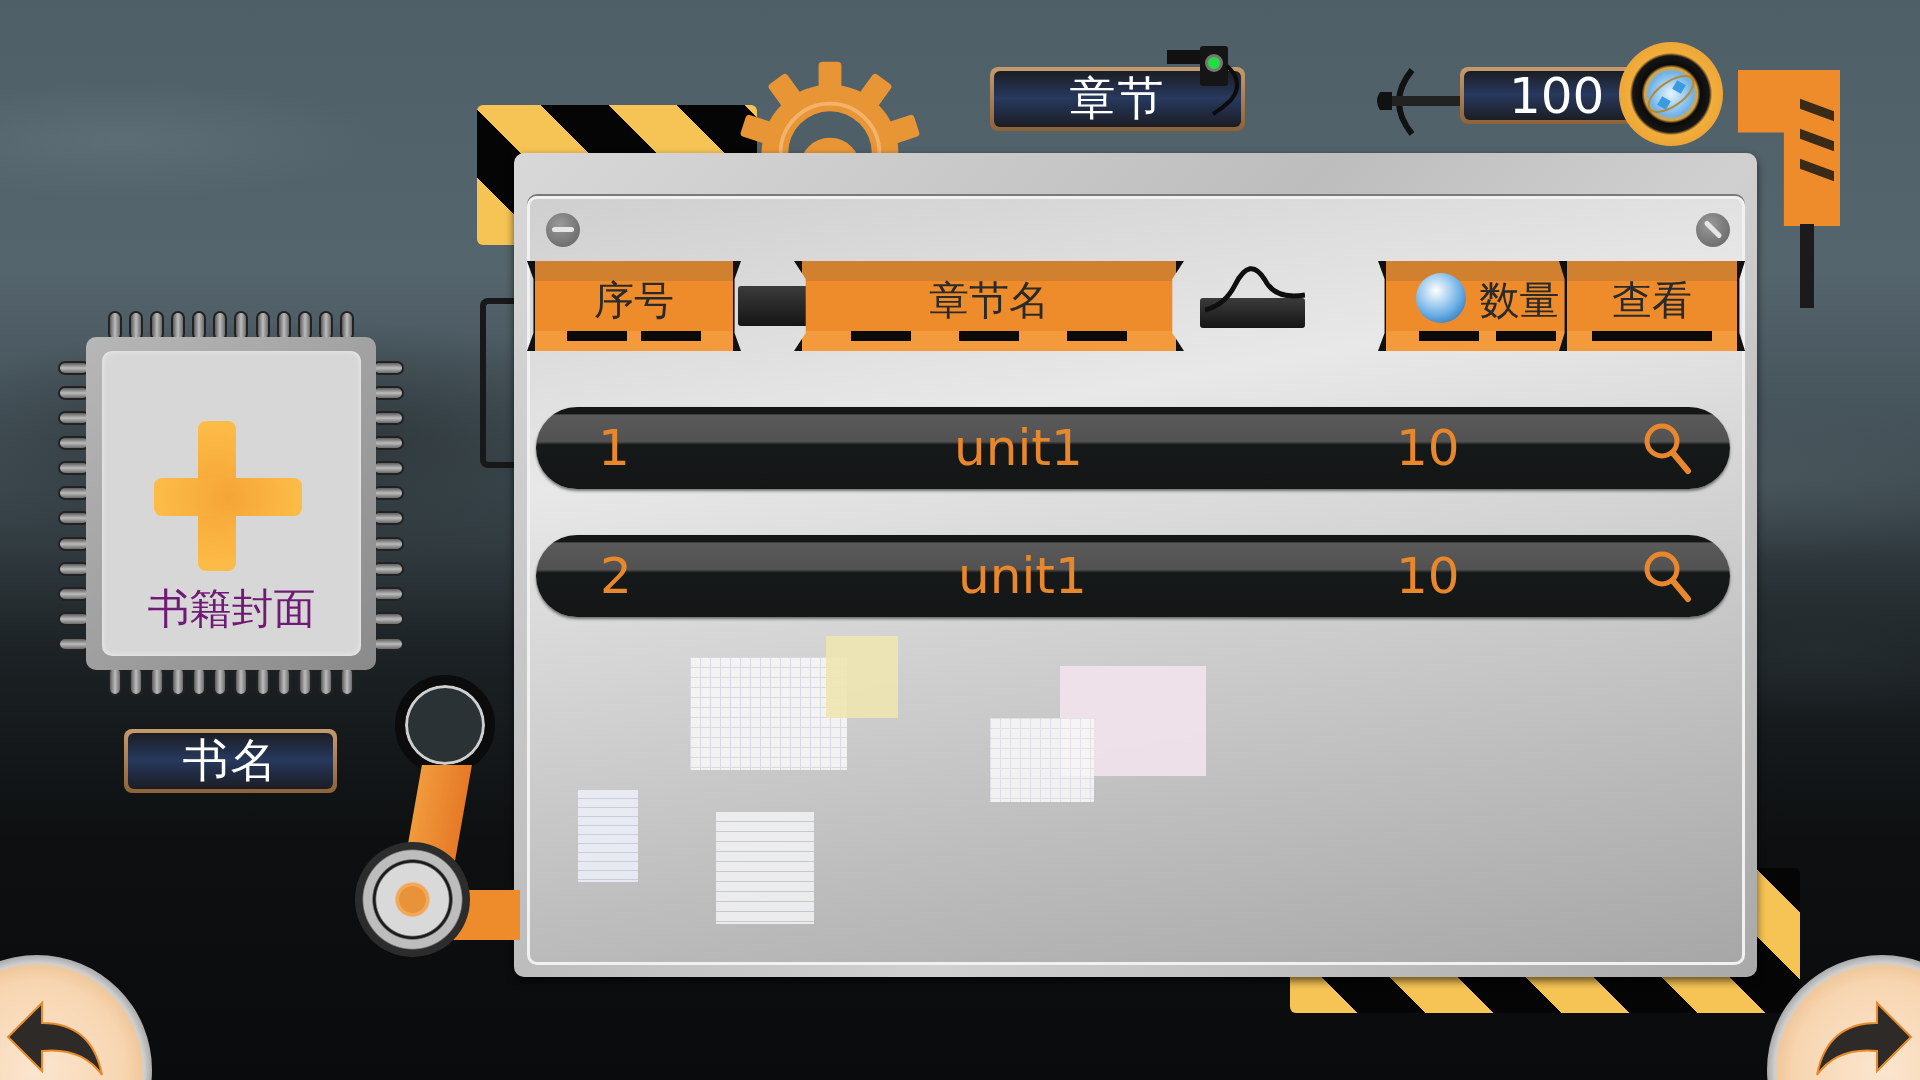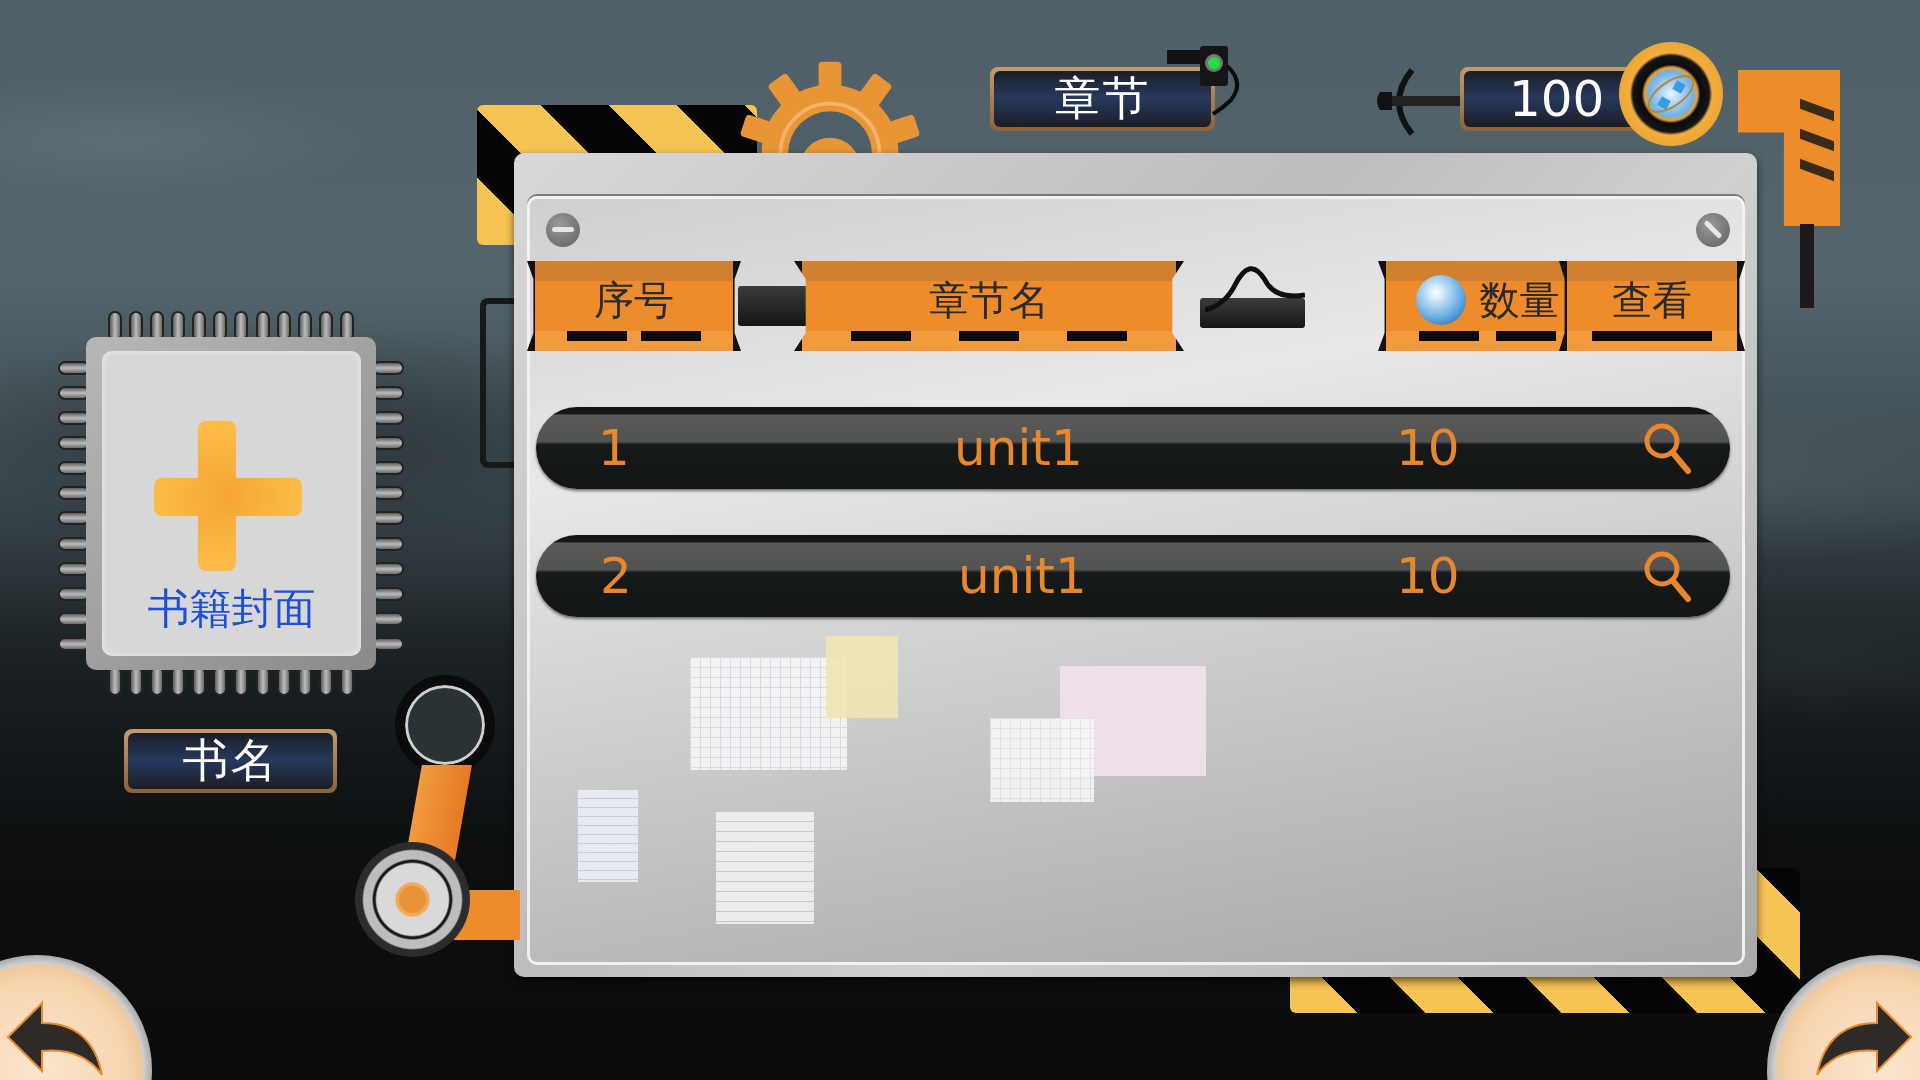--- a/index.html
+++ b/index.html
@@ -35,40 +35,40 @@
 .screw::after{content:"";position:absolute;left:6px;top:14px;width:22px;height:5px;border-radius:3px;background:#e6e6e6}
 .screw.diag::after{transform:rotate(45deg)}
 
 .hdr{position:absolute;top:261px;height:90px;
  background:linear-gradient(180deg,#d0802f 0%,#d0802f 22%,#ee8c2c 22%,#ee8c2c 78%,#f39a3c 78%);
  clip-path:polygon(0 0,100% 0,97% 20%,97% 80%,100% 100%,0 100%,3% 80%,3% 20%);
  border-left:8px solid #111;border-right:8px solid #111;
  display:flex;align-items:center;justify-content:center;color:#2a2a2a;font-size:40px}
 .hdr .slots{position:absolute;bottom:10px;left:0;right:0;display:flex;justify-content:space-around;padding:0 25px}
 .hdr .slots i{display:block;width:60px;height:10px;background:#0a0a0a}
-.hdr .lbl{position:relative;top:-6px;display:flex;align-items:center;gap:14px}
+.hdr .lbl{position:relative;top:-6px;display:flex;align-items:flex-start;gap:14px}
 .conn{position:absolute;background:linear-gradient(180deg,#3b3b3b,#151515);border-radius:3px}
 
 .row{position:absolute;left:536px;width:1194px;height:82px;border-radius:41px;
  background:linear-gradient(180deg,#141616 0%,#141616 8%,#5a5a5a 10%,#525252 42%,#161919 46%,#141616 100%);
  box-shadow:0 2px 3px rgba(0,0,0,.5)}
 .row .c{position:absolute;top:0;height:82px;display:flex;align-items:center;color:#e9872c;font-size:50px;font-family:"DejaVu Sans",sans-serif;font-weight:normal}
 
 .chip{position:absolute;left:58px;top:311px;width:346px;height:385px}
 .pins-top,.pins-bot{position:absolute;left:50px;width:246px;height:30px;display:flex;justify-content:space-between}
 .pins-top{top:0}.pins-bot{bottom:0}
 .pins-top i,.pins-bot i{display:block;width:14px;height:30px;border-radius:7px;background:linear-gradient(90deg,#5d5d5d,#bcbcbd,#6b6b6b);border:2px solid #222}
 .pins-l,.pins-r{position:absolute;top:50px;width:32px;height:290px;display:flex;flex-direction:column;justify-content:space-between}
 .pins-l{left:0}.pins-r{right:0}
 .pins-l i,.pins-r i{display:block;width:32px;height:14px;border-radius:7px;background:linear-gradient(180deg,#5d5d5d,#bcbcbd,#6b6b6b);border:2px solid #222}
 .chip-body{position:absolute;left:28px;top:26px;width:290px;height:333px;border-radius:10px;background:linear-gradient(135deg,#b7b7b7,#8a8a8a);}
 .chip-face{position:absolute;left:16px;top:14px;width:259px;height:305px;border-radius:10px;background:#d7d7d7;box-shadow:inset 0 0 6px rgba(255,255,255,.6)}
 .plus-v{position:absolute;left:96px;top:70px;width:38px;height:150px;border-radius:8px;background:radial-gradient(circle,#f5a536,#fdbd48)}
 .plus-h{position:absolute;left:52px;top:127px;width:148px;height:38px;border-radius:8px;background:radial-gradient(circle,#f5a536,#fdbd48)}
-.chip-label{position:absolute;left:0;right:0;top:230px;text-align:center;color:#1d4ed8;font-size:42px}
+.chip-label{position:absolute;left:0;right:0;top:230px;text-align:center;color:#701a75;font-size:42px}
 
 .navbtn{position:absolute;width:230px;height:230px;border-radius:50%;
  background:radial-gradient(circle,#fbe6cf 0%,#f7d5b0 55%,#f0c89c 64%,#cfcfcf 66%,#8e8e8e 74%,#cfcfcf 76%,#8e8e8e 100%)}
 .navbtn svg{position:absolute}
 </style>
 </head>
 <body>
 
 <div class="bg-haze"></div>
 
@@ -89,39 +89,39 @@
       <use href="#t" transform="rotate(216 50 50)"></use>
     <use href="#t" transform="rotate(252 50 50)"></use>
       <use href="#t" transform="rotate(288 50 50)"></use>
     <use href="#t" transform="rotate(324 50 50)"></use>
   </g>
   <circle cx="50" cy="50" r="26" fill="none" stroke="#f4b36b" stroke-width="2"></circle>
   <circle cx="50" cy="50" r="22" fill="#4f5f67"></circle>
   <circle cx="50" cy="58" r="16" fill="#e89536"></circle>
 </svg>
 
-<div class="plate" style="left:990px;top:67px;width:225px;height:64px">
+<div class="plate" style="left:990px;top:67px;width:255px;height:64px">
   <div class="in">
       <span>章节</span>
     </div>
 </div>
 <svg class="abs" style="left:1165px;top:42px" width="80" height="90" viewBox="0 0 80 90">
   <rect x="2" y="8" width="34" height="14" fill="#111"></rect>
   <rect x="35" y="4" width="28" height="40" rx="3" fill="#151515"></rect>
   <circle cx="49" cy="21" r="9" fill="#777"></circle>
   <circle cx="49" cy="21" r="6" fill="#22dd44"></circle>
   <path d="M62 24 Q80 40 66 58 Q58 66 48 72" stroke="#0c0c0c" stroke-width="4" fill="none"></path>
 </svg>
 
 <svg class="abs" style="left:1372px;top:62px" width="95" height="80" viewBox="0 0 95 80">
   <path d="M40 8 Q14 40 40 72" stroke="#111" stroke-width="6" fill="none"></path>
   <rect x="20" y="34" width="75" height="10" fill="#222"></rect>
   <path d="M8 30 Q2 39 8 48 L20 48 L20 30 Z" fill="#111"></path>
 </svg>
-<div class="plate" style="left:1460px;top:67px;width:190px;height:64px">
+<div class="plate" style="left:1460px;top:67px;width:190px;height:57px">
   <div class="in" style="justify-content:flex-start;padding-left:45px">
       <span style="font-size:50px;letter-spacing:0">100</span>
     </div>
 </div>
 <div class="abs" style="left:1619px;top:42px;width:104px;height:104px;border-radius:50%;background:radial-gradient(circle,#e6f4ff 0%,#6fb3e8 30%,#e2a236 36%,#0b0b0b 40%,#161616 52%,#f2ad3c 56%,#e39a2c 100%)">
   <svg width="104" height="104" viewBox="0 0 104 104">
       <ellipse cx="52" cy="52" rx="26" ry="12" fill="none" stroke="#b48a3a" stroke-width="2" transform="rotate(-35 52 52)"></ellipse>
       <rect x="55" y="40" width="10" height="10" fill="#3a9be0" transform="rotate(30 60 45)"></rect>
       <rect x="40" y="56" width="10" height="10" fill="#3a9be0" transform="rotate(30 45 61)"></rect>
     </svg>

